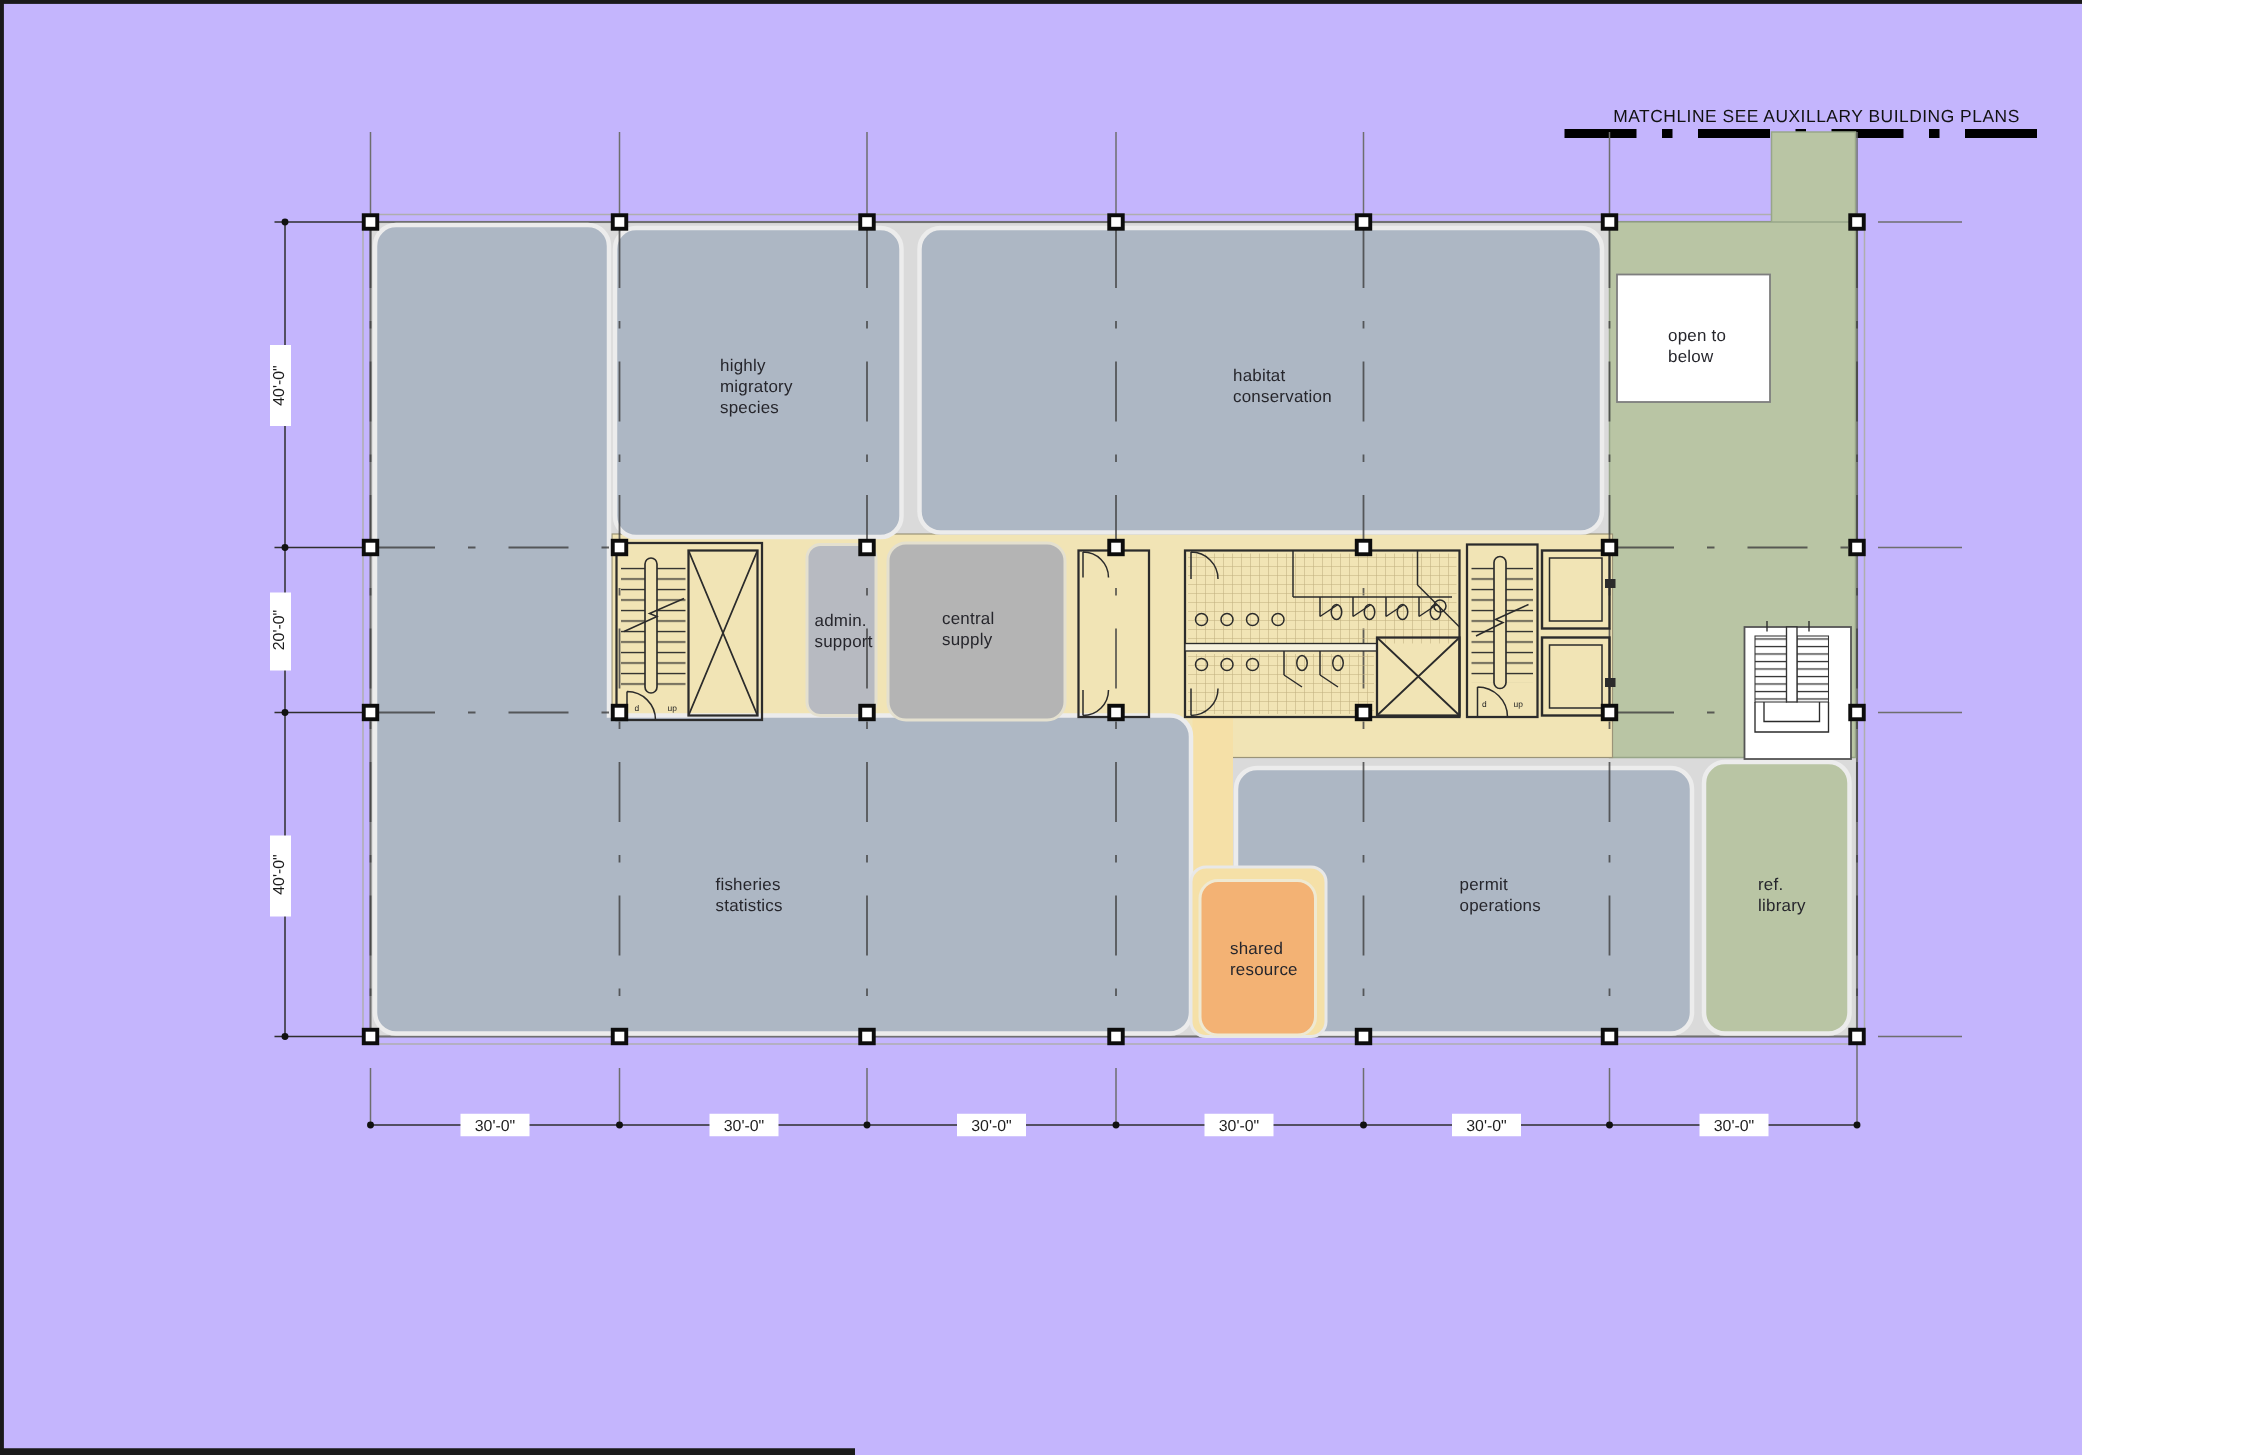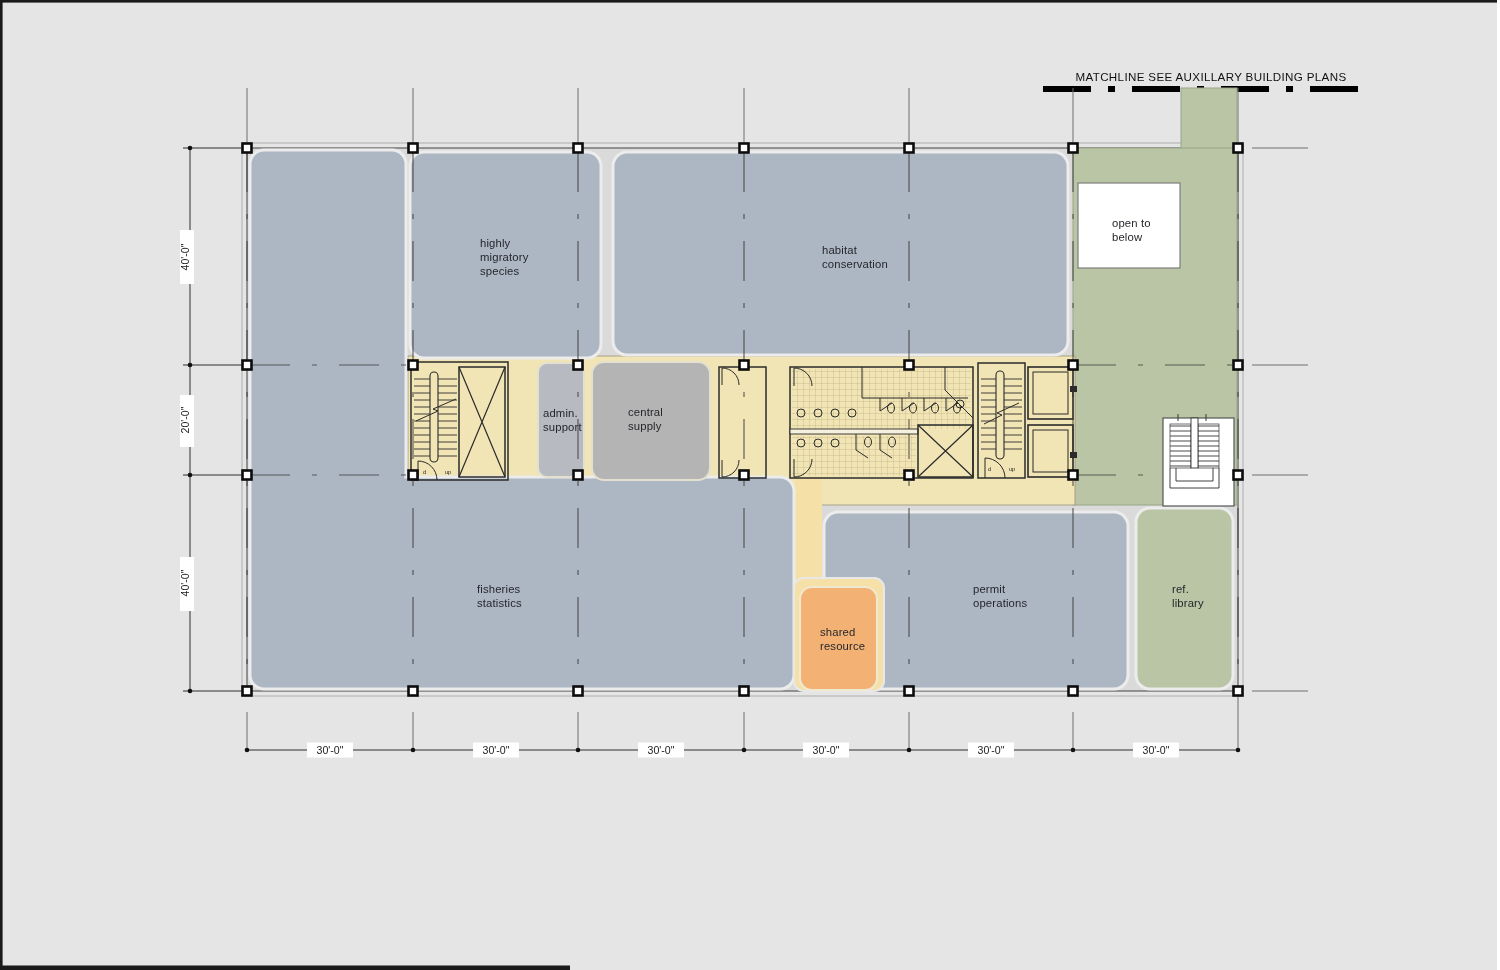--- a/index.html
+++ b/index.html
@@ -1,16 +1,16 @@
 <!DOCTYPE html>
 <html><head>
 <meta charset="utf-8">
 <style>
   html,body{margin:0;padding:0;background:#fff;}
-  .stage{position:relative;width:1497px;height:970px;background:#e5e5e5;overflow:hidden;
+  .stage{position:relative;width:1388px;height:970px;background:#c4b5fd;overflow:hidden;
          font-family:"Liberation Sans", sans-serif;}
   svg{position:absolute;left:0;top:0;}
   svg text{fill:#26262c;font-family:"Liberation Sans", sans-serif;}
   .room-label{font-size:11.3px;letter-spacing:.15px;}
   .dim-label{font-size:10.6px;fill:#1d1d1d;}
   .match-label{font-size:11.6px;fill:#111;letter-spacing:.35px;}
   .stair-label{font-size:5.6px;fill:#222;}
   .wall{stroke:#2b2b2b;fill:none;}
   .thinline{stroke:#6e6e6e;stroke-width:1;}
   .dimline{stroke:#2e2e2e;stroke-width:1;}

